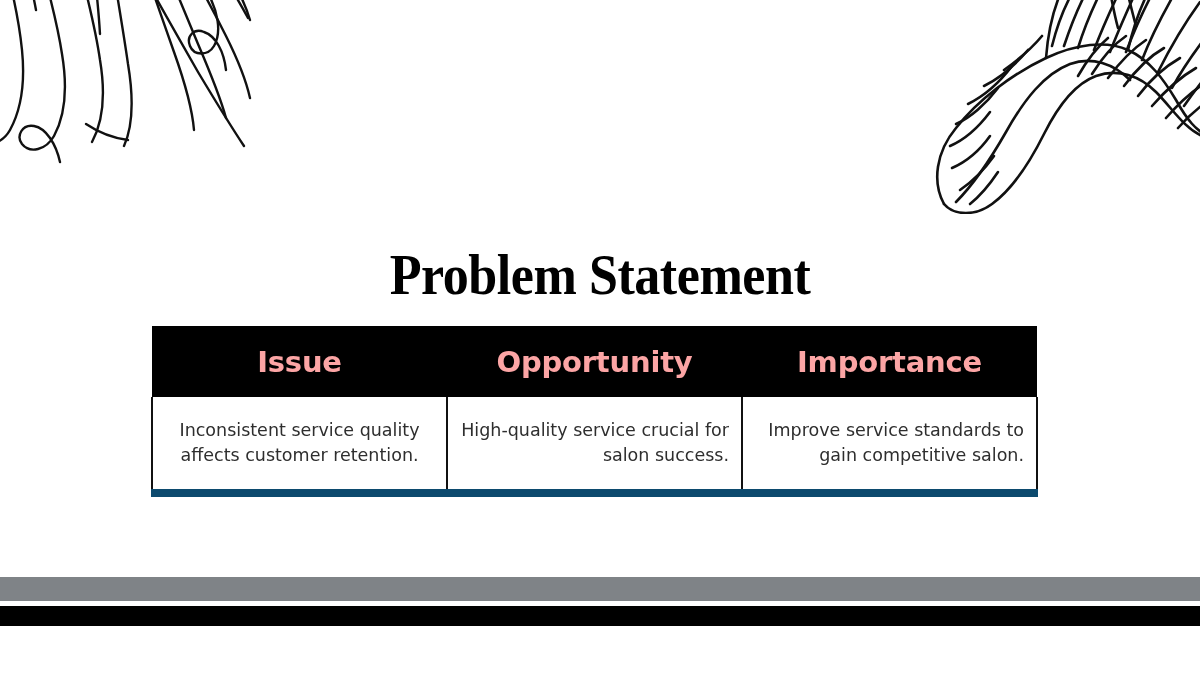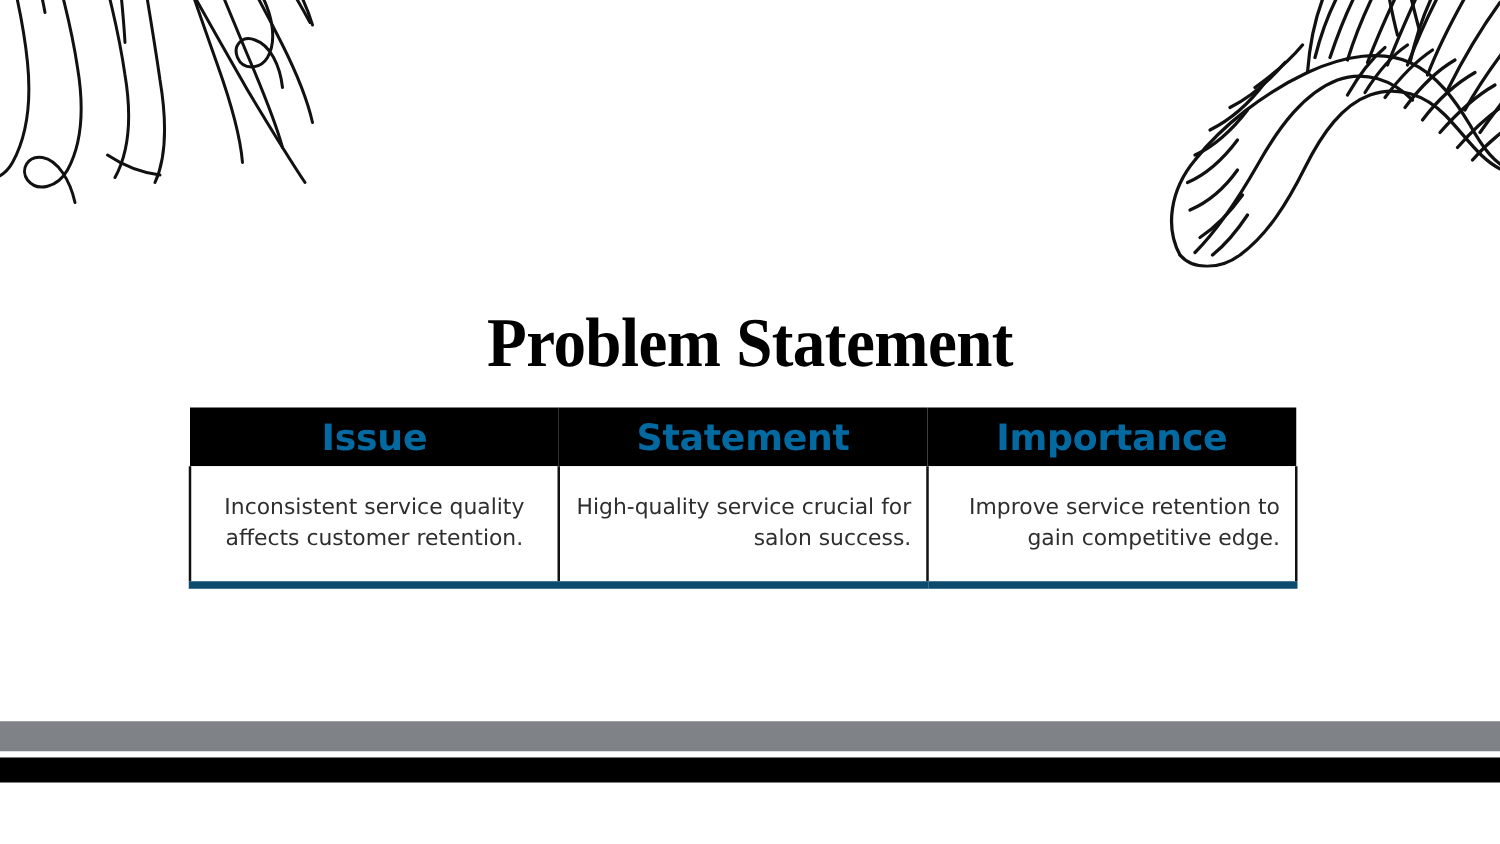--- a/index.html
+++ b/index.html
@@ -66,45 +66,45 @@
     top: 326px;
     width: 887px;
   }
   table.ps-table {
     border-collapse: collapse;
     width: 887px;
     table-layout: fixed;
   }
   table.ps-table th {
     background: #000000;
-    color: #0369a1;
+    color: #fca5a5;
     font-family: "DejaVu Sans", "Liberation Sans", sans-serif;
     font-weight: 700;
     font-size: 29px;
     letter-spacing: -0.2px;
     height: 47px;
-    padding: 0;
+    padding: 12px;
     text-align: center;
     vertical-align: middle;
     border: none;
   }
   table.ps-table td {
     background: #ffffff;
     color: #2e2e2e;
     font-family: "DejaVu Sans", "Liberation Sans", sans-serif;
     font-weight: 400;
     font-size: 17.5px;
     line-height: 25px;
     height: 84px;
     padding: 4px 12px;
     text-align: center;
     vertical-align: middle;
     border-left: 2px solid #111111;
     border-right: 2px solid #111111;
-    border-bottom: 6px solid #0c4a6e;
+    border-bottom: 8px solid #0c4a6e;
     border-top: none;
   }
   table.ps-table td + td {
     border-left: 2px solid #111111;
     text-align: right;
   }
 
   
   .bar {
     position: absolute;
@@ -208,29 +208,29 @@
     </svg>
   </div>
 
   <h1 class="title">Problem Statement</h1>
 
   <div class="table-wrap">
     <table class="ps-table">
       <thead>
         <tr>
           <th>Issue</th>
-          <th>Statement</th>
+          <th>Opportunity</th>
           <th>Importance</th>
         </tr>
       </thead>
       <tbody>
         <tr>
           <td>Inconsistent service quality affects customer retention.</td>
           <td>High-quality service crucial for salon success.</td>
-          <td>Improve service retention to gain competitive edge.</td>
+          <td>Improve service standards to gain competitive salon.</td>
         </tr>
       </tbody>
     </table>
   </div>
 
   <div class="bar bar-gray"></div>
   <div class="bar bar-black"></div>
 
 </div>
 

